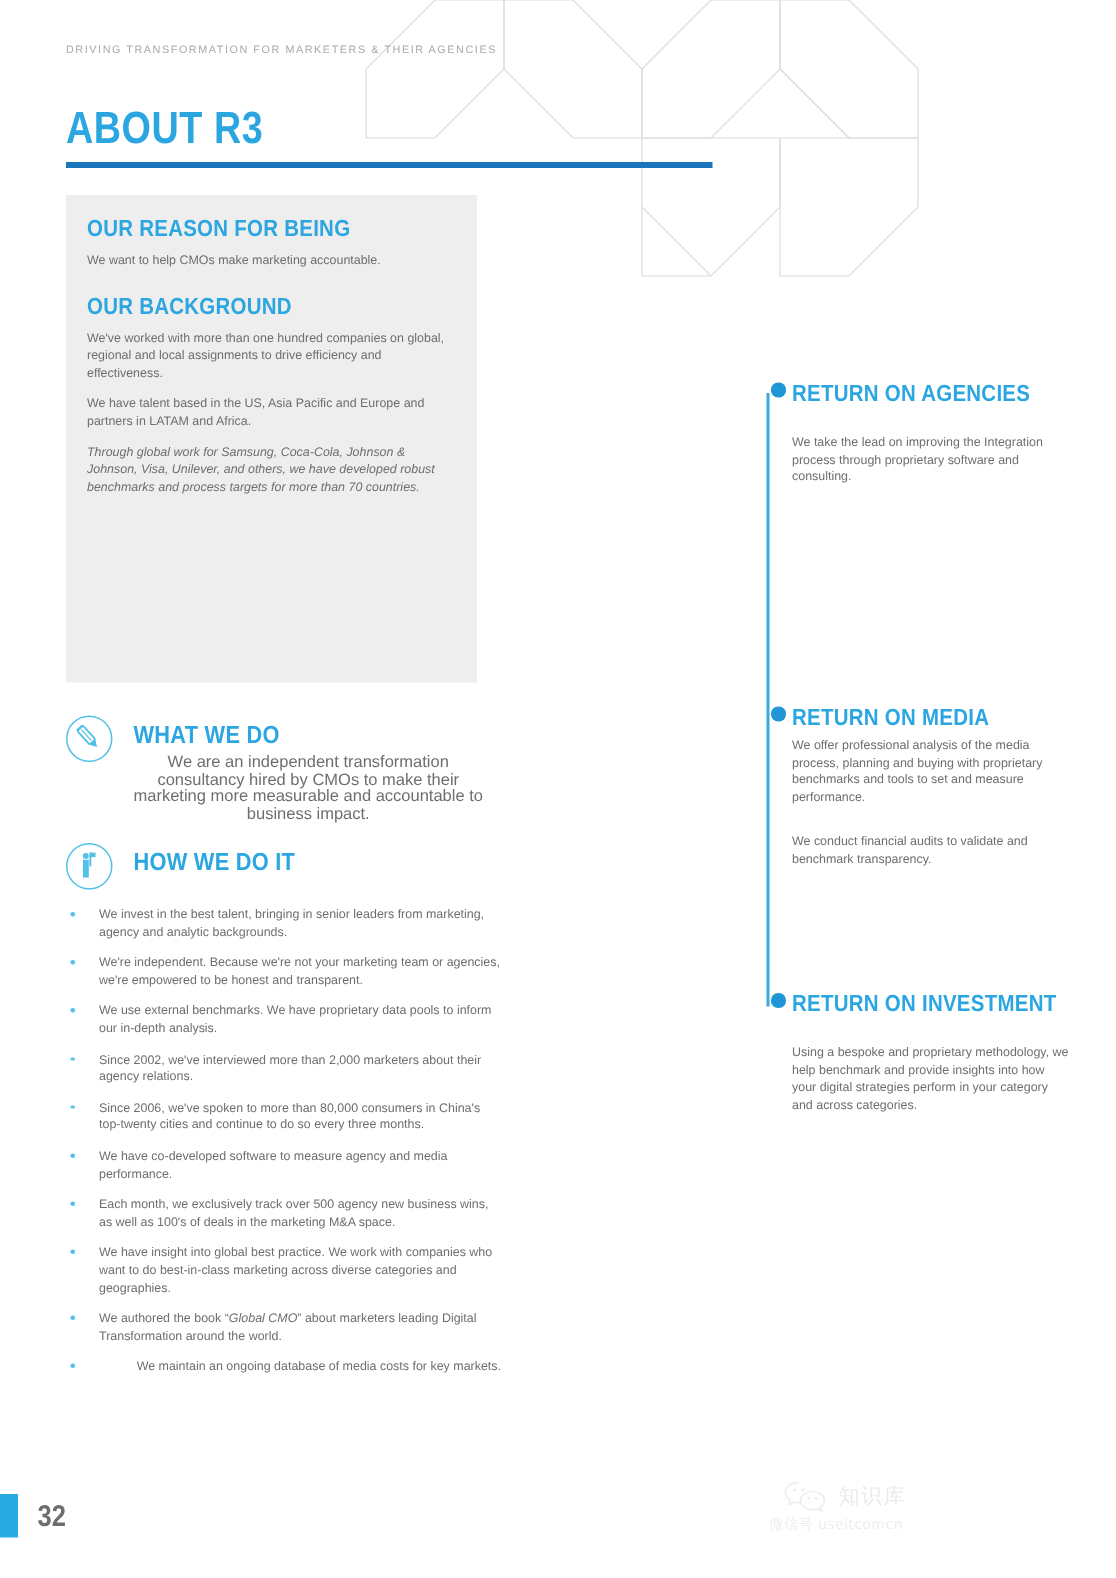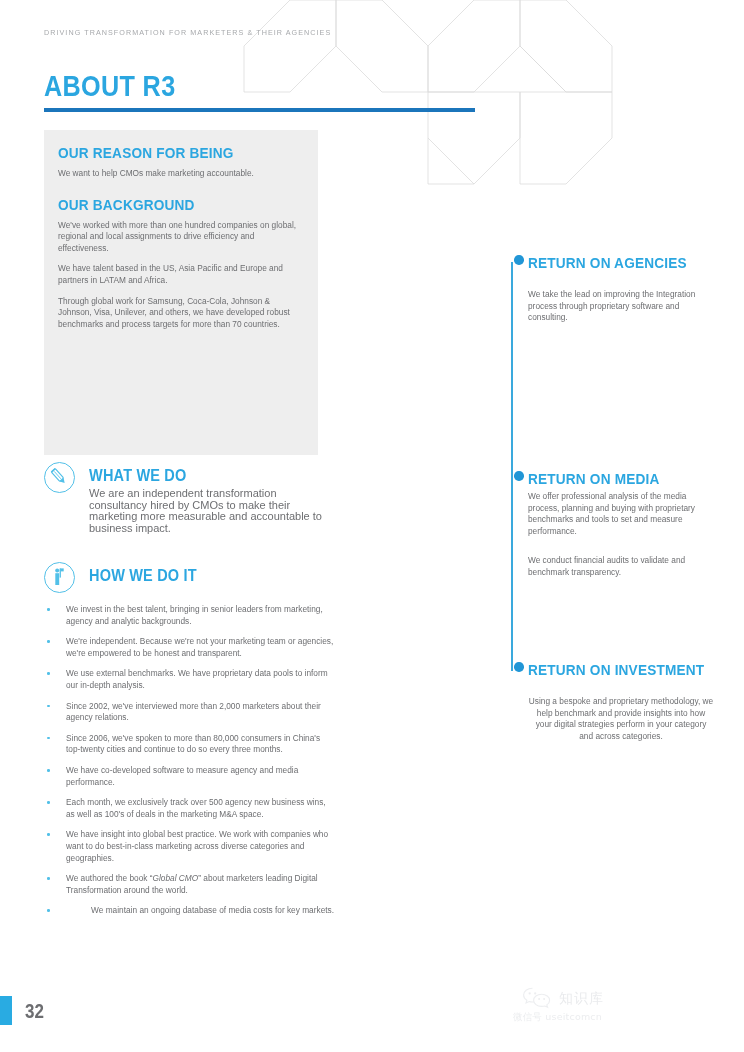--- a/index.html
+++ b/index.html
@@ -100,21 +100,21 @@
     white-space: nowrap;
   }
   h2.sec-head.mt { margin-top: 16px; }
 
   p.body {
     margin: 0 0 9px 0;
     font-size: 8.3px;
     line-height: 11.6px;
     color: #6d6e71;
   }
-  p.body:last-child { margin-bottom: 0; }
+  p.body:last-child { margin-bottom: 0; font-style: italic; }
 
   
   .icon-block {
     position: absolute;
   }
   .icon-circle {
     position: absolute;
     left: 0;
     top: 0;
     width: 31px;
@@ -322,21 +322,21 @@
     <div class="panel-inner">
       <h2 class="sec-head">OUR REASON FOR BEING</h2>
       <p class="body">We want to help CMOs make marketing accountable.</p>
       <h2 class="sec-head mt">OUR BACKGROUND</h2>
       <p class="body">We've worked with more than one hundred companies on global, regional and local assignments to drive efficiency and effectiveness.</p>
       <p class="body">We have talent based in the US, Asia Pacific and Europe and partners in LATAM and Africa.</p>
       <p class="body">Through global work for Samsung, Coca-Cola, Johnson &amp; Johnson, Visa, Unilever, and others, we have developed robust benchmarks and process targets for more than 70 countries.</p>
     </div>
   </div>
 
-  <div class="icon-block" style="left:44px; top:462px; width:290px; height:90px;">
+  <div class="icon-block" style="left:44px; top:477px; width:290px; height:90px;text-align:center;">
     <div class="icon-circle">
       <svg width="28" height="28" viewBox="0 0 28 28" xmlns="http://www.w3.org/2000/svg">
         <g transform="rotate(-42 14 14)">
           <rect x="11.6" y="5.2" width="5.2" height="12.6" rx="1.1" fill="none" stroke="#52c0e8" stroke-width="1.2"></rect>
           <line x1="14.2" y1="6.6" x2="14.2" y2="16.6" stroke="#52c0e8" stroke-width="0.8"></line>
           <path d="M11.6 17.8 L14.2 22.2 L16.8 17.8 Z" fill="#52c0e8"></path>
           <rect x="11.6" y="4.4" width="5.2" height="1.6" fill="#52c0e8"></rect>
         </g>
       </svg>
     </div>
@@ -378,21 +378,21 @@
     <p class="tl-body">We take the lead on improving the Integration process through proprietary software and consulting.</p>
   </div>
 
   <div class="tl-item" style="left:528px; top:470px;">
     <span class="tl-dot"></span>
     <h2 class="tl-head">RETURN ON MEDIA</h2>
     <p class="tl-body">We offer professional analysis of the media process, planning and buying with proprietary benchmarks and tools to set and measure performance.</p>
     <p class="tl-body">We conduct financial audits to validate and benchmark transparency.</p>
   </div>
 
-  <div class="tl-item" style="left:528px; top:661px;text-align:center;">
+  <div class="tl-item" style="left:528px; top:661px;">
     <span class="tl-dot"></span>
     <h2 class="tl-head">RETURN ON INVESTMENT</h2>
     <p class="tl-body">Using a bespoke and proprietary methodology, we help benchmark and provide insights into how your digital strategies perform in your category and across categories.</p>
   </div>
 
   <div class="footer-tab"></div>
   <div class="page-number">32</div>
 
   <div class="watermark">
     <div class="wm-top">

